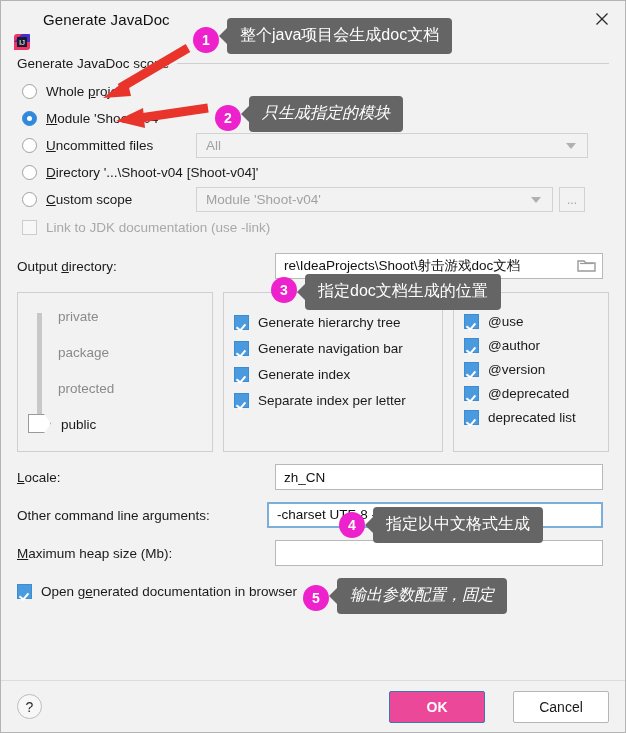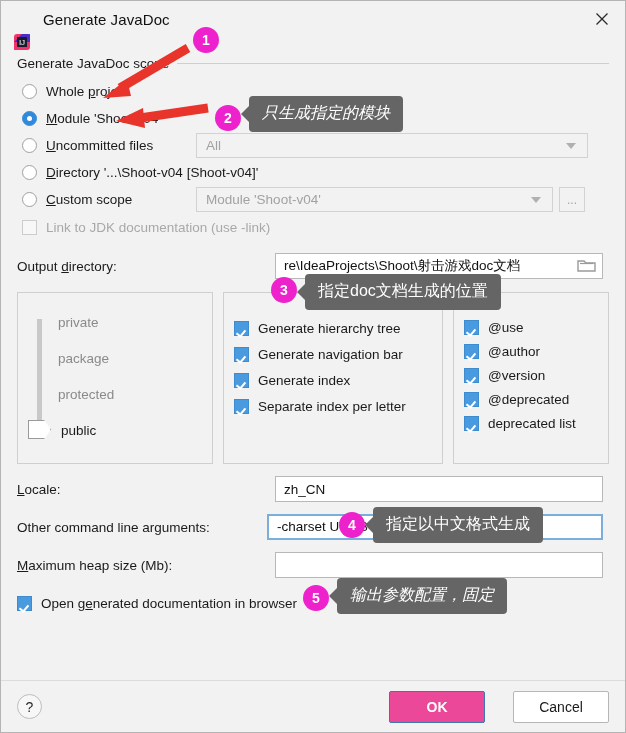--- a/index.html
+++ b/index.html
@@ -125,21 +125,21 @@
     display: inline-block; width: 1px; height: 15px;
     background: #222; vertical-align: -3px;
   }
   
   .labeled-row { display: flex; align-items: center; margin-top: 11px; }
   .labeled-row > .flabel { flex: 0 0 auto; }
   
   .panels { display: flex; margin-top: 13px; gap: 10px; }
   .panel {
     border: 1px solid #cfcfcf; background: #f2f2f2;
-    padding: 22px 10px;
+    padding: 16px 10px;
   }
   .panel.p1 { width: 196px; position: relative; }
   .panel.p2 { width: 220px; }
   .panel.p3 { flex: 1 1 auto; }
   
   .vis { position: relative; height: 126px; }
   .vis .track {
     position: absolute; left: 9px; top: 4px;
     width: 5px; height: 112px; background: #c8c8c8;
   }
@@ -389,20 +389,21 @@
       <polygon points="103,98 127,79 131,96" fill="#e8342b"></polygon>
     </g>
 
     <g>
       <line x1="208" y1="108" x2="140" y2="118" stroke="#e8342b" stroke-width="9" stroke-linecap="butt"></line>
       <polygon points="116,121 143,108 145,128" fill="#e8342b"></polygon>
     </g>
   </svg>
 
   <div class="badge" style="left:193px; top:27px;">1</div>
+  <div class="callout" style="left:227px; top:18px;">整个java项目会生成doc文档</div>
 
   <div class="badge" style="left:215px; top:105px;">2</div>
   <div class="callout" style="left:249px; top:96px;font-style:italic;">只生成指定的模块</div>
 
   <div class="badge" style="left:271px; top:277px;">3</div>
   <div class="callout" style="left:305px; top:274px;">指定doc文档生成的位置</div>
 
   <div class="badge" style="left:339px; top:512px;">4</div>
   <div class="callout" style="left:373px; top:507px;">指定以中文格式生成</div>
 

